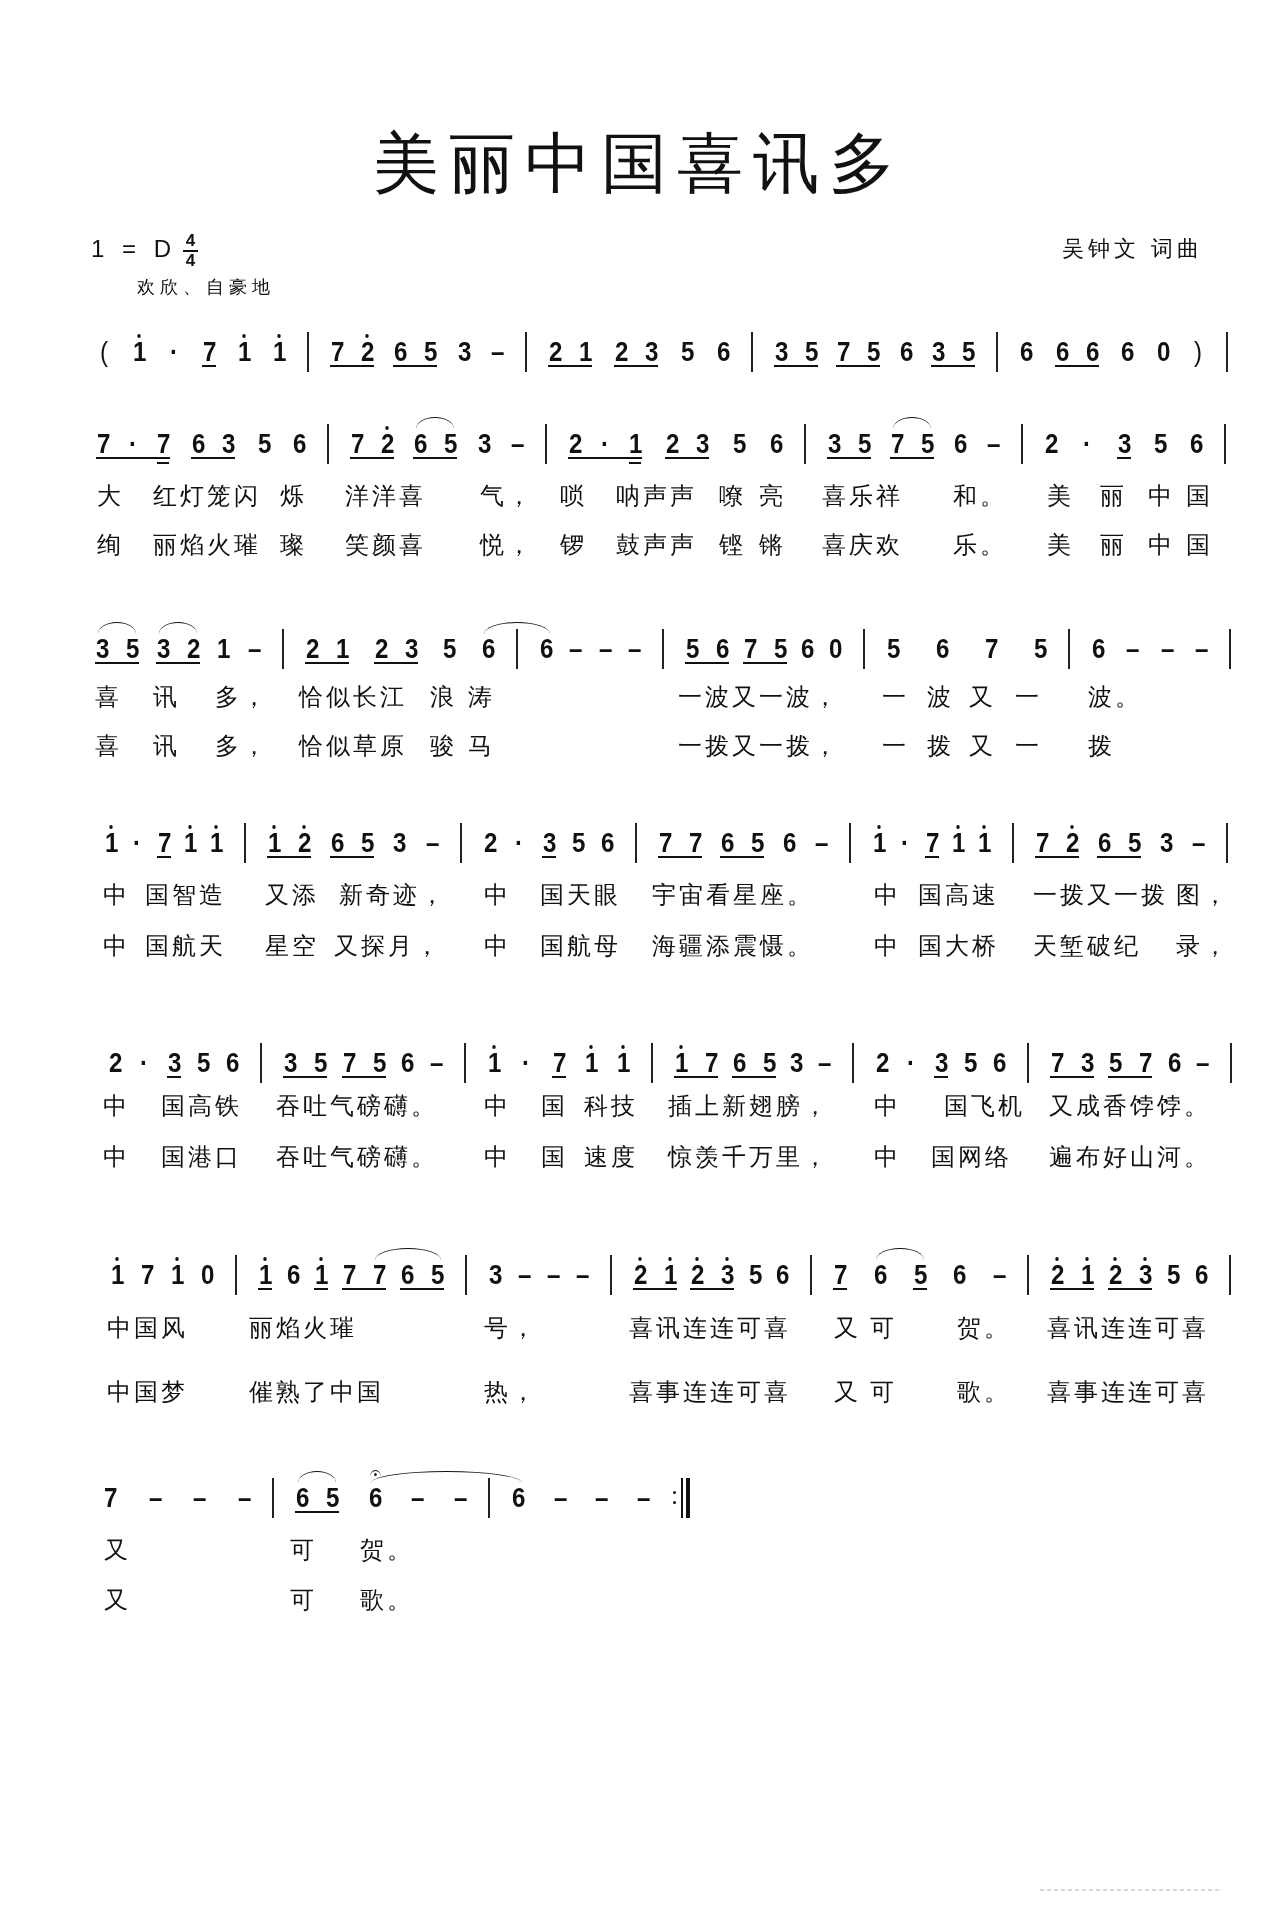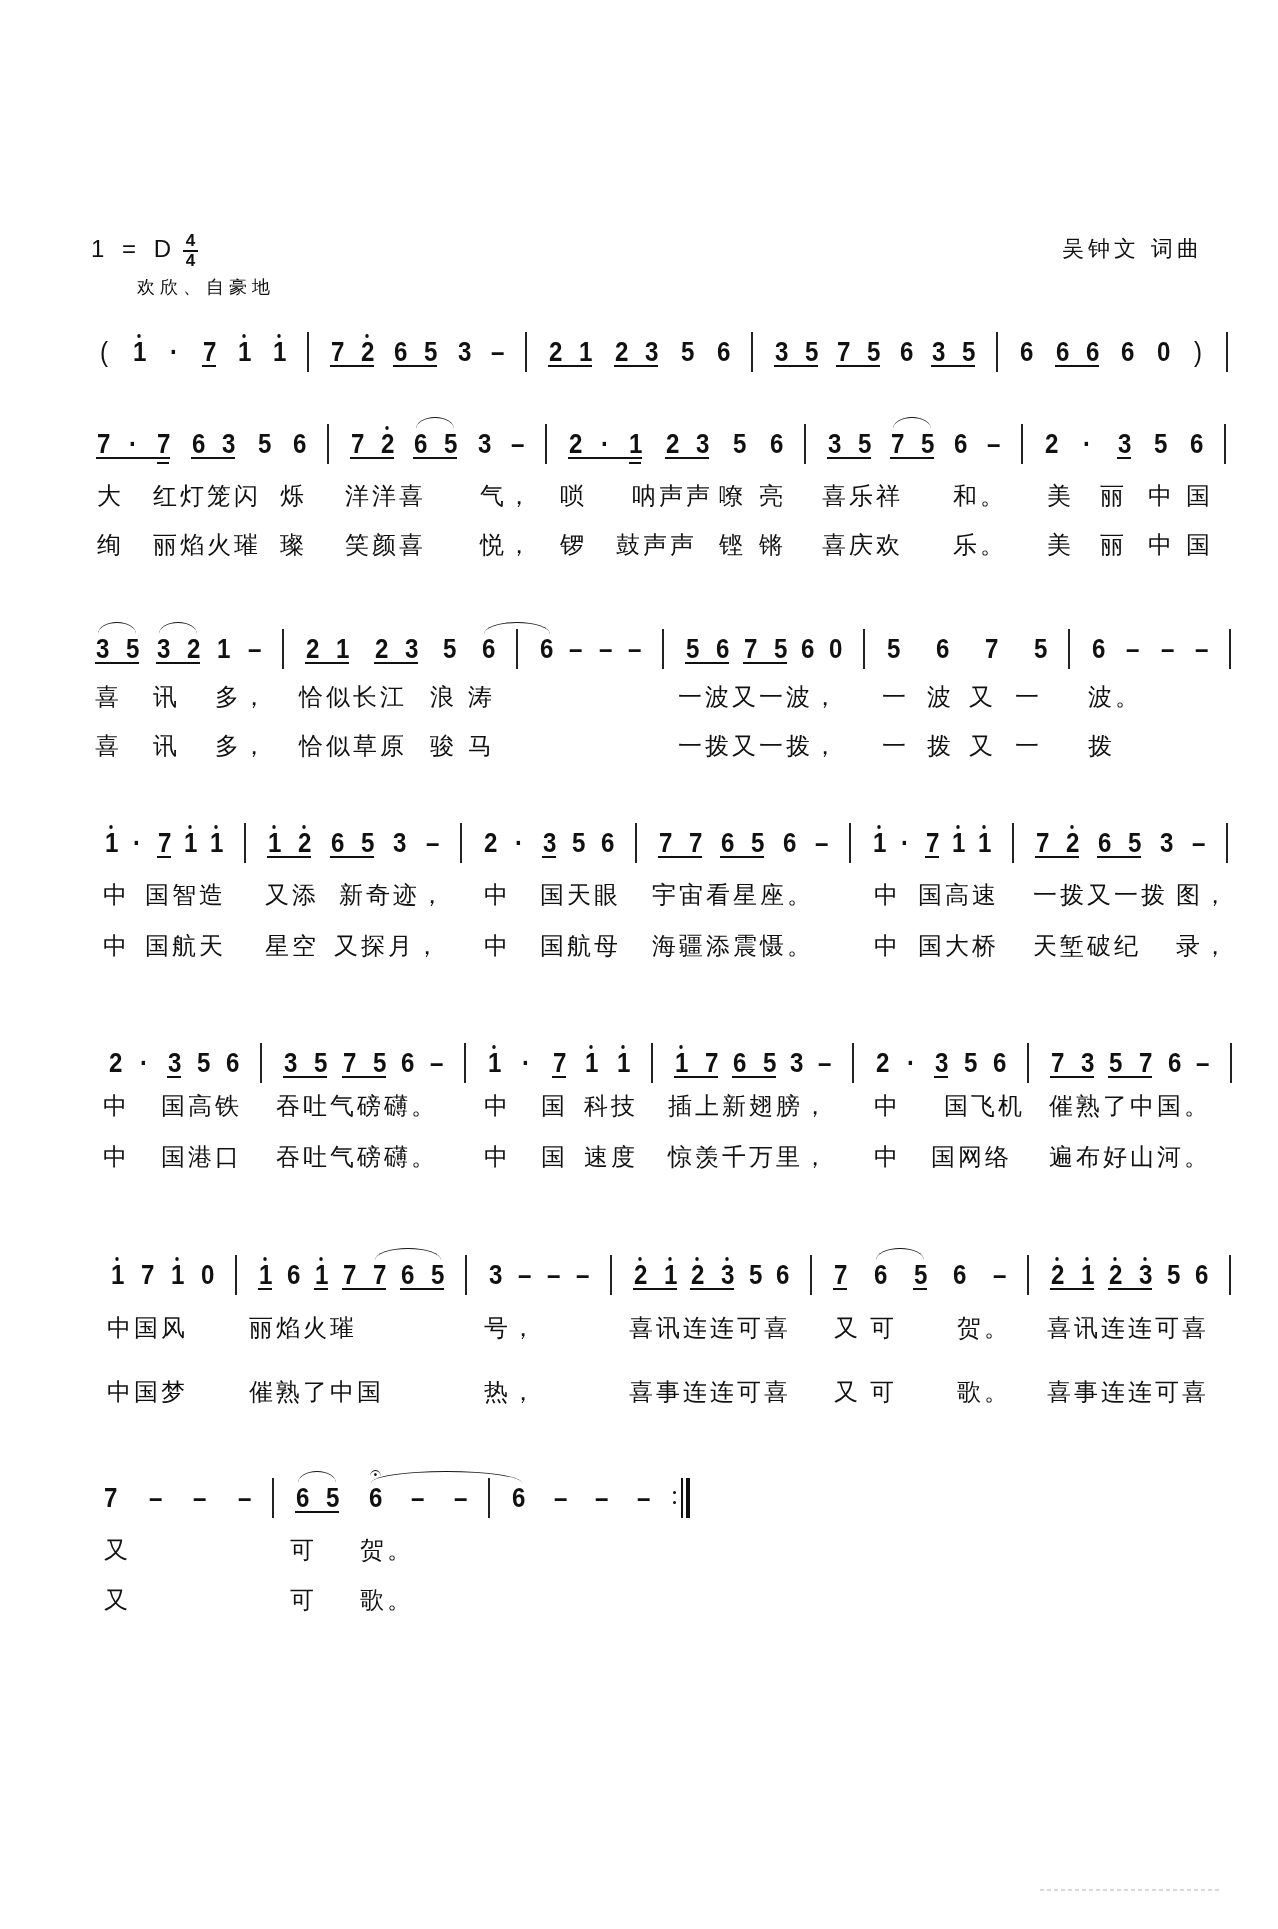--- a/index.html
+++ b/index.html
@@ -53,20 +53,21 @@
   .lyric { position: absolute; font-family: "DejaVu Serif", serif; font-size: 24px; line-height: 30px;
            letter-spacing: 3px; white-space: nowrap; color: #111111; }
 
   .watermark { position: absolute; left: 1040px; top: 1889px; width: 180px; height: 2px;
                background: repeating-linear-gradient(90deg, #cfcfcf 0 4px, transparent 4px 7px); opacity: 0.8; }
 </style>
 </head>
 <body>
 
 <div id="score">
+  <div class="title">美丽中国喜讯多</div>
 
   <div class="key">1 = D</div>
   <div class="meter">
     <span class="num">4</span>
     <span class="fbar"></span>
     <span class="den">4</span>
   </div>
   <div class="tempo">欢欣、自豪地</div>
   <div class="credits">吴钟文 词曲</div>
 
@@ -258,21 +259,21 @@
       <div class="barline" style="left: 804.2px; top: 424px;"></div>
       <div class="barline" style="left: 1021.2px; top: 424px;"></div>
       <div class="barline" style="left: 1224.2px; top: 424px;"></div>
       <div class="lyric-line">
         <span class="lyric" style="left: 97px; top: 481px;">大</span>
         <span class="lyric" style="left: 153px; top: 481px;">红灯笼闪</span>
         <span class="lyric" style="left: 280px; top: 481px;">烁</span>
         <span class="lyric" style="left: 345px; top: 481px;">洋洋喜</span>
         <span class="lyric" style="left: 480px; top: 481px;">气，</span>
         <span class="lyric" style="left: 560px; top: 481px;">唢</span>
-        <span class="lyric" style="left: 632px; top: 481px;">呐声声</span>
+        <span class="lyric" style="left: 616px; top: 481px;">呐声声</span>
         <span class="lyric" style="left: 719px; top: 481px;">嘹</span>
         <span class="lyric" style="left: 759px; top: 481px;">亮</span>
         <span class="lyric" style="left: 822px; top: 481px;">喜乐祥</span>
         <span class="lyric" style="left: 953px; top: 481px;">和。</span>
         <span class="lyric" style="left: 1047px; top: 481px;">美</span>
         <span class="lyric" style="left: 1100px; top: 481px;">丽</span>
         <span class="lyric" style="left: 1148px; top: 481px;">中</span>
         <span class="lyric" style="left: 1186px; top: 481px;">国</span>
       </div>
       <div class="lyric-line">
@@ -667,21 +668,21 @@
       <div class="lyric-line">
         <span class="lyric" style="left: 103px; top: 1091px;">中</span>
         <span class="lyric" style="left: 161px; top: 1091px;">国高铁</span>
         <span class="lyric" style="left: 276px; top: 1091px;">吞吐气磅礴。</span>
         <span class="lyric" style="left: 484px; top: 1091px;">中</span>
         <span class="lyric" style="left: 541px; top: 1091px;">国</span>
         <span class="lyric" style="left: 584px; top: 1091px;">科技</span>
         <span class="lyric" style="left: 668px; top: 1091px;">插上新翅膀，</span>
         <span class="lyric" style="left: 874px; top: 1091px;">中</span>
         <span class="lyric" style="left: 931px; top: 1091px; margin-left: 13px;">国飞机</span>
-        <span class="lyric" style="left: 1049px; top: 1091px;">催熟了中国。</span>
+        <span class="lyric" style="left: 1049px; top: 1091px;">又成香饽饽。</span>
       </div>
       <div class="lyric-line">
         <span class="lyric" style="left: 103px; top: 1142px;">中</span>
         <span class="lyric" style="left: 161px; top: 1142px;">国港口</span>
         <span class="lyric" style="left: 276px; top: 1142px;">吞吐气磅礴。</span>
         <span class="lyric" style="left: 484px; top: 1142px;">中</span>
         <span class="lyric" style="left: 541px; top: 1142px;">国</span>
         <span class="lyric" style="left: 584px; top: 1142px;">速度</span>
         <span class="lyric" style="left: 668px; top: 1142px;">惊羡千万里，</span>
         <span class="lyric" style="left: 874px; top: 1142px;">中</span>

